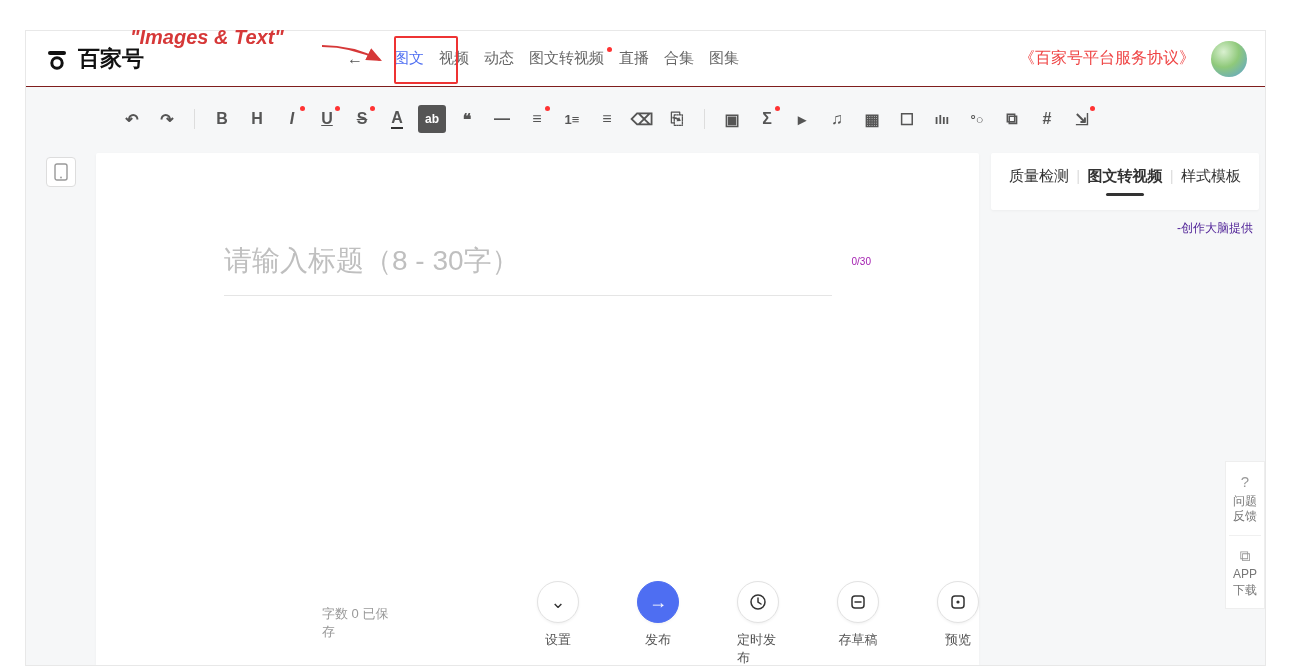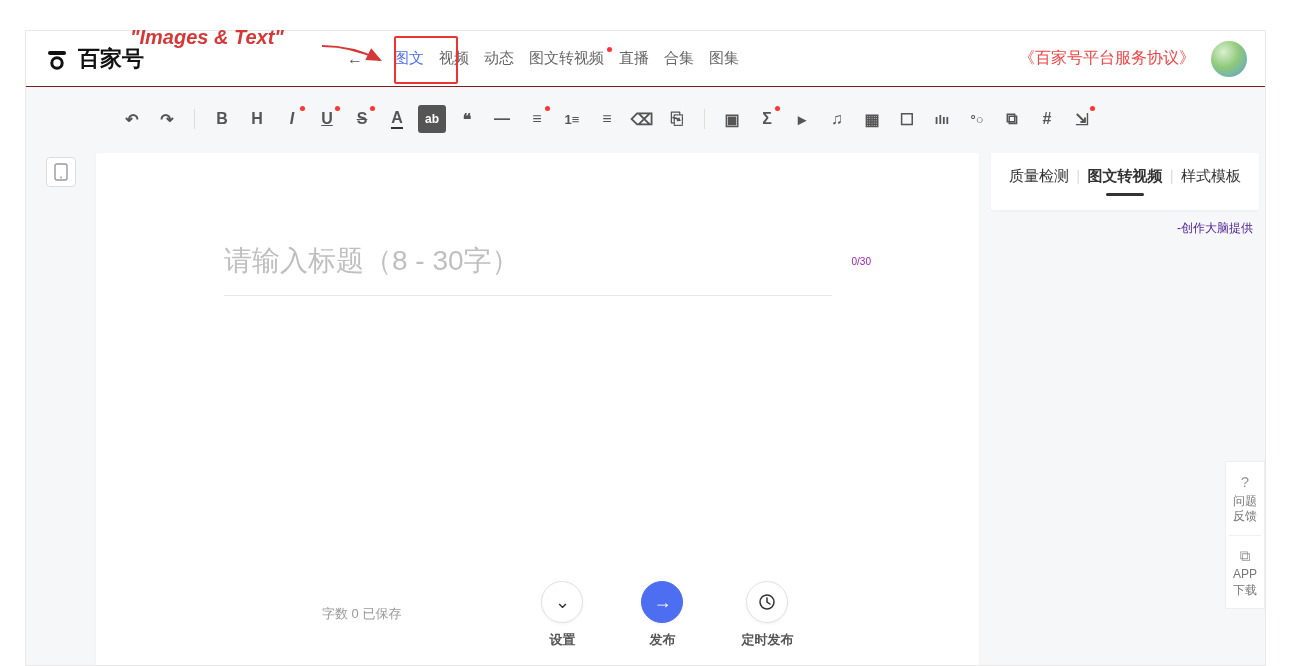--- a/index.html
+++ b/index.html
@@ -255,21 +255,21 @@
   .action-btn {
     width:42px;height:42px;border-radius:50%;
     background:#fff;border:1px solid #e2e2e2;
     display:flex;align-items:center;justify-content:center;
     font-size:18px;color:#333;
     box-shadow: 0 1px 3px rgba(0,0,0,0.06);
   }
   .action-btn.primary {
     background:#4e6ef2;border-color:#4e6ef2;color:#fff;
   }
-  .action-label { font-size:13px;color:#555;font-weight:bold; }
+  .action-label { font-size:13px;color:#555; }
 
   
   .float-help {
     position:absolute;right:0;top:430px;
     width:40px;
     background:#fff;border:1px solid #eee;border-left:1px solid #eee;
     display:flex;flex-direction:column;align-items:center;
     font-size:12px;color:#777;
   }
   .float-cell {
@@ -419,20 +419,38 @@
           </div>
           <div class="action">
             <div class="action-btn">
               <svg width="18" height="18" viewBox="0 0 18 18">
                   <circle cx="9" cy="9" r="7" fill="none" stroke="#333" stroke-width="1.5"></circle>
                   <path d="M9 5v4l3 2" stroke="#333" stroke-width="1.5" fill="none" stroke-linecap="round"></path>
                 </svg>
             </div>
             <span class="action-label">定时发布</span>
           </div>
+          <div class="action">
+            <div class="action-btn">
+              <svg width="16" height="16" viewBox="0 0 16 16">
+                  <rect x="2" y="2" width="12" height="12" rx="3" fill="none" stroke="#333" stroke-width="1.5"></rect>
+                  <line x1="5" y1="8" x2="11" y2="8" stroke="#333" stroke-width="1.5" stroke-linecap="round"></line>
+                </svg>
+            </div>
+            <span class="action-label">存草稿</span>
+          </div>
+          <div class="action">
+            <div class="action-btn">
+              <svg width="16" height="16" viewBox="0 0 16 16">
+                  <rect x="2" y="2" width="12" height="12" rx="3" fill="none" stroke="#333" stroke-width="1.5"></rect>
+                  <circle cx="8" cy="8" r="1.6" fill="#333"></circle>
+                </svg>
+            </div>
+            <span class="action-label">预览</span>
+          </div>
         </div>
       </div>
     </div>
 
     <div class="sidebar">
       <div class="sidebar-card">
         <div class="sidebar-tabs">
           <span class="stab">质量检测</span>
           <span class="ssep">|</span>
           <span class="stab active">图文转视频</span>

